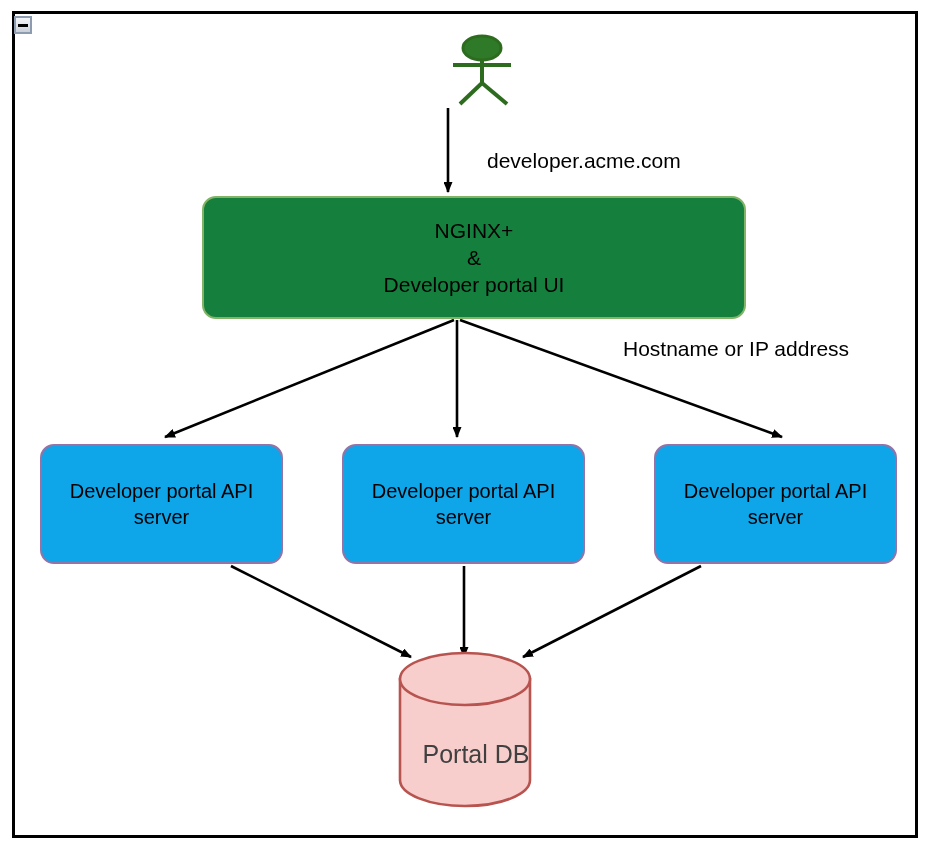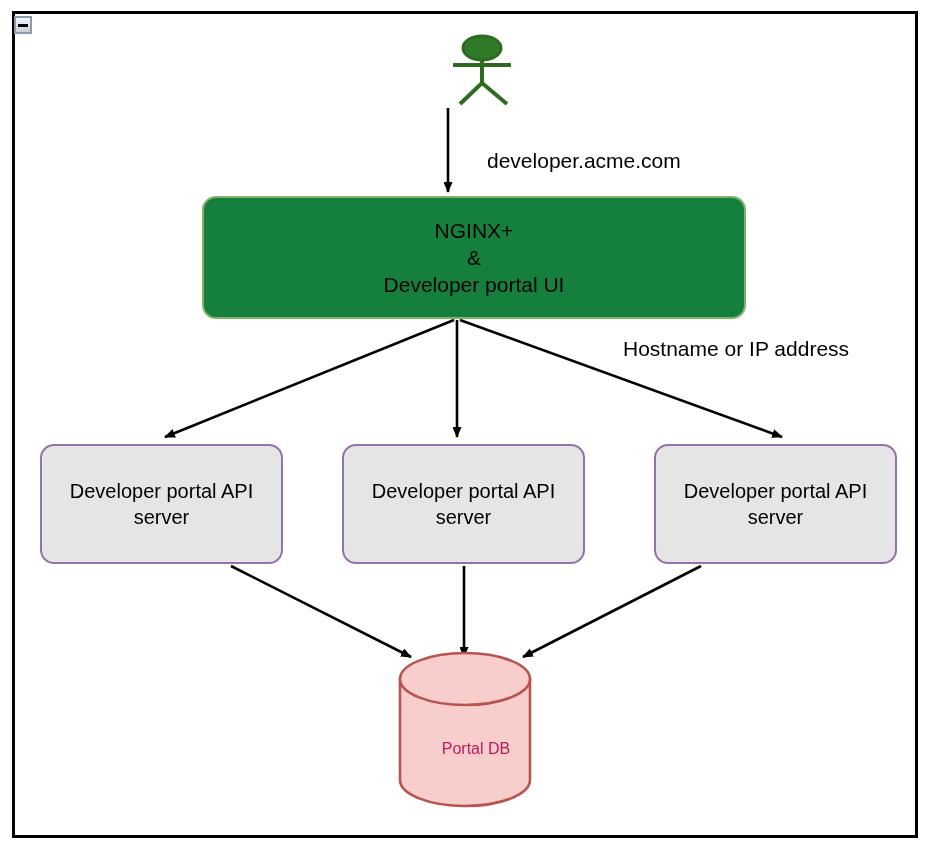--- a/index.html
+++ b/index.html
@@ -81,38 +81,38 @@
     height: 123px;
     background: #15803d;
     border: 2px solid #82b366;
     border-radius: 14px;
     font-size: 21px;
   }
   .node-api {
     top: 444px;
     width: 243px;
     height: 120px;
-    background: #e5e5e5;
+    background: #0ea5e9;
     border: 2px solid #9673a6;
     border-radius: 14px;
     font-size: 20px;
   }
   #node-api-1 { left: 40px; }
   #node-api-2 { left: 342px; }
   #node-api-3 { left: 654px; }
   .node-api .node-label { padding: 0 10px; }
   
   #node-db-label {
     position: absolute;
     left: 400px;
     top: 740px;
     width: 152px;
     text-align: center;
-    font-size: 16px;
-    color: #be185d;
+    font-size: 25px;
+    color: #404040;
     z-index: 22;
   }
   
   .edge-label {
     position: absolute;
     color: #000000;
     font-size: 21px;
     white-space: nowrap;
     z-index: 25;
   }

